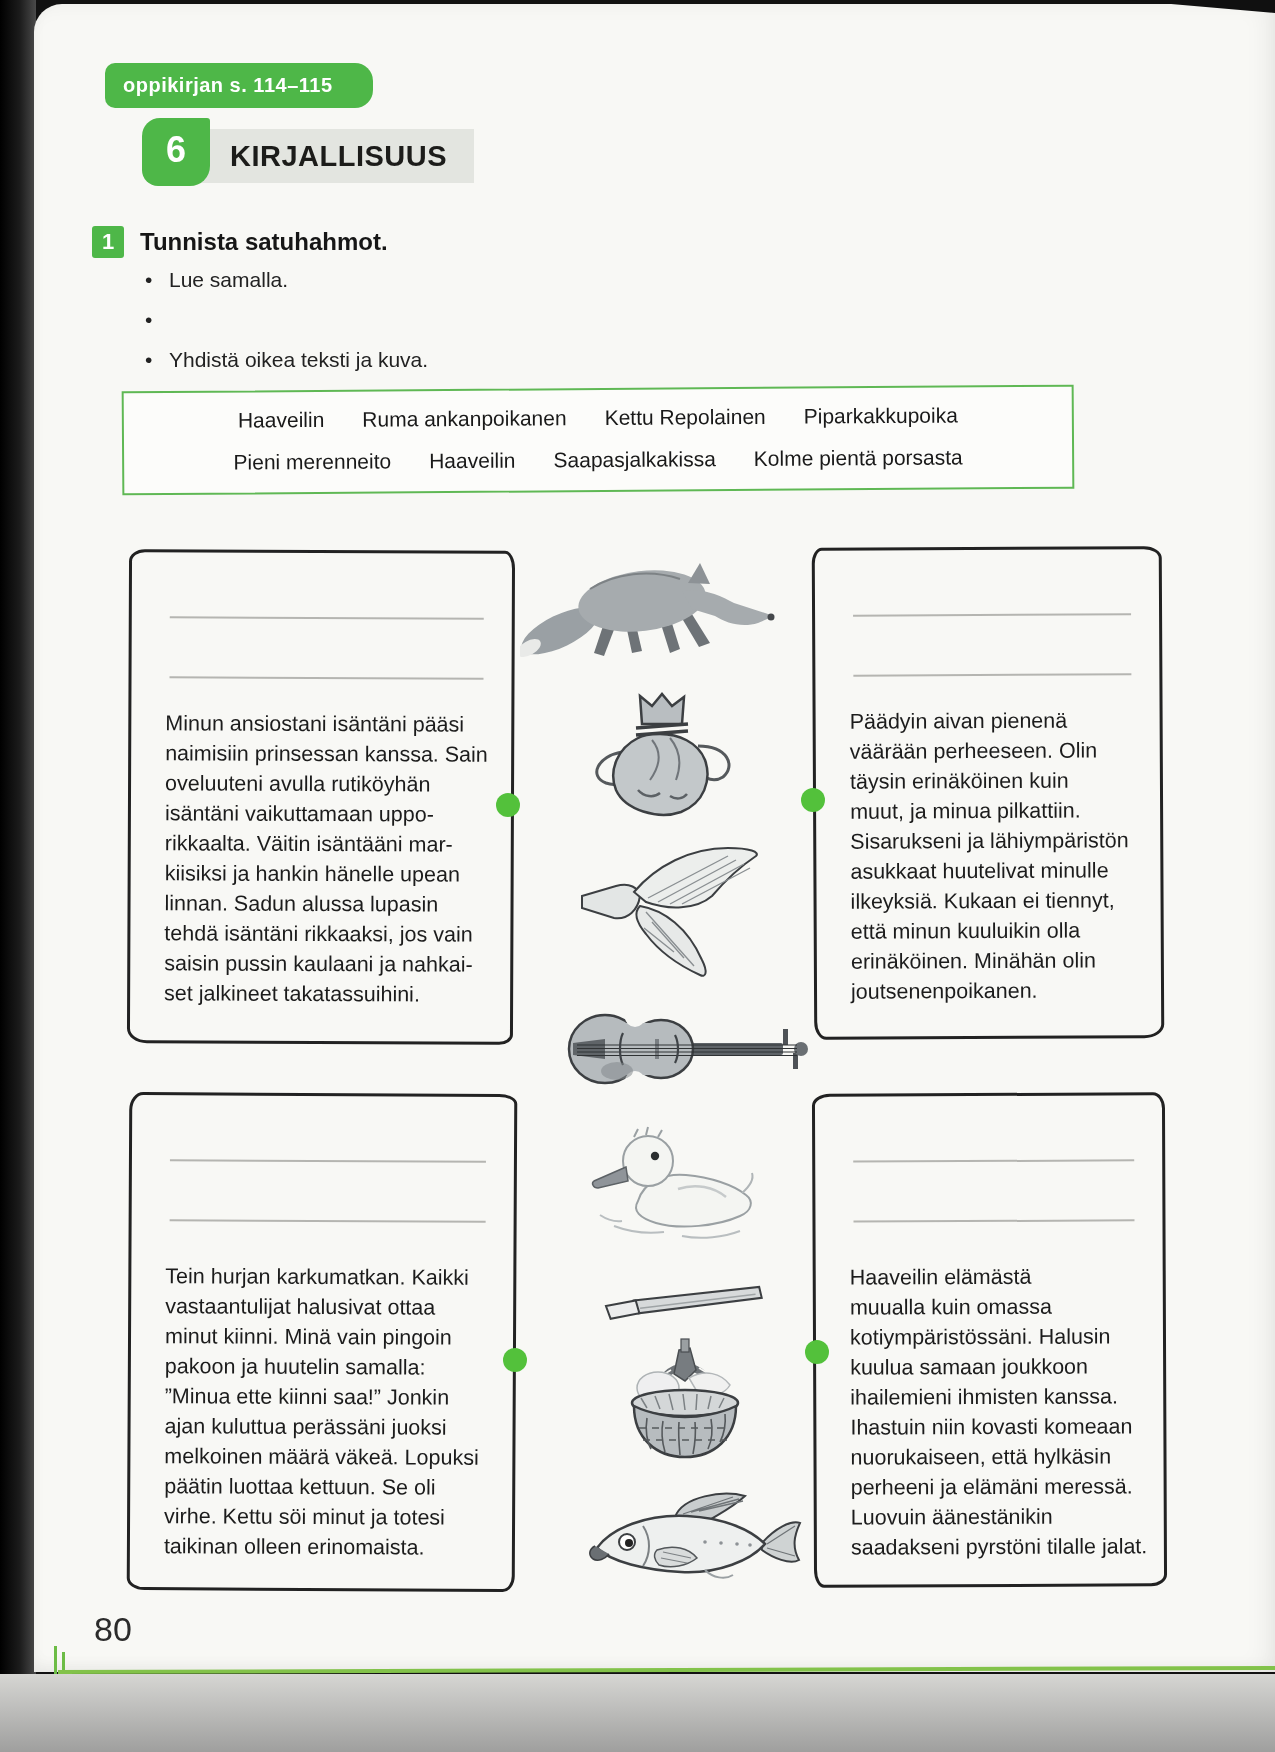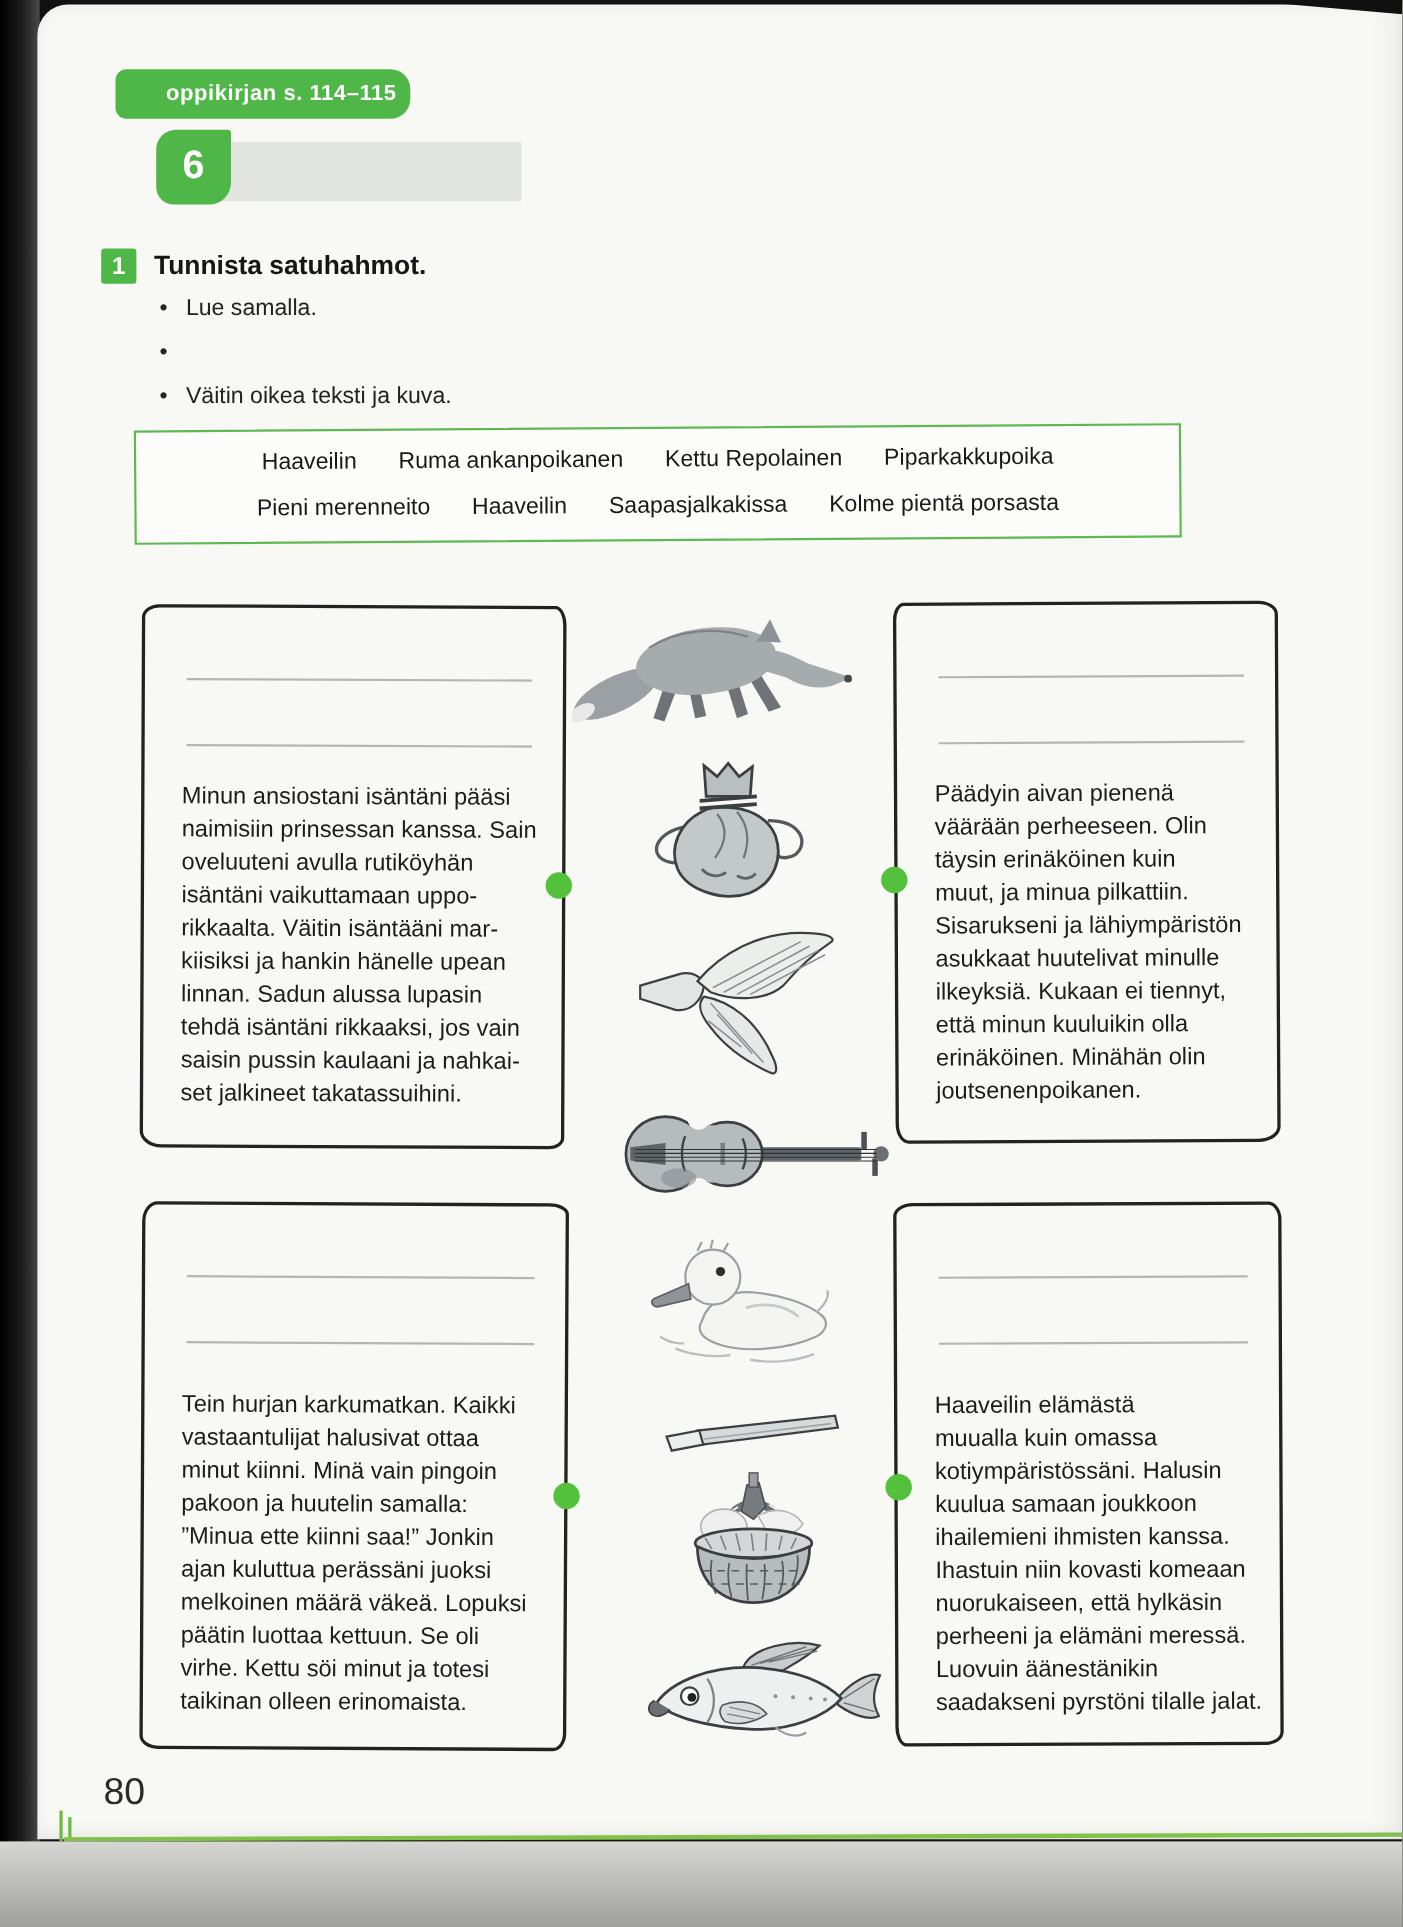--- a/index.html
+++ b/index.html
@@ -20,21 +20,21 @@
     background:linear-gradient(#d6d6d3,#9f9f9e);}
   .page-green-edge{position:absolute;left:58px;top:1668px;width:1217px;height:4px;
     background:#82c24a;transform:rotate(-0.2deg);}
   .green-tick{position:absolute;width:3px;background:#6cbc45;}
   .tick1{left:54px;top:1646px;height:28px;}
   .tick2{left:62px;top:1652px;height:22px;}
 
   
   .tab{position:absolute;left:105px;top:63px;width:268px;height:45px;
     background:#4eb748;border-radius:10px 18px 18px 10px;
-    color:#fff;font-weight:bold;font-size:20px;line-height:45px;padding-left:46px;box-sizing:border-box;
+    color:#fff;font-weight:bold;font-size:20px;line-height:45px;padding-left:18px;box-sizing:border-box;
     letter-spacing:.5px;}
   .chapter-band{position:absolute;left:200px;top:129px;width:274px;height:54px;background:#e3e5e0;}
   .chapter-title{position:absolute;left:230px;top:129px;height:54px;line-height:54px;
     font-weight:bold;font-size:29px;color:#1c1c1a;letter-spacing:.5px;}
   .badge6{position:absolute;left:142px;top:118px;width:68px;height:68px;background:#4eb748;
     border-radius:18px 3px 20px 16px;color:#fff;font-weight:bold;font-size:36px;
     text-align:center;line-height:64px;}
 
   
   .ex-num{position:absolute;left:92px;top:226px;width:32px;height:32px;background:#4eb748;
@@ -81,35 +81,36 @@
 
 <div class="stage">
   <div class="edge-left"></div>
   <div class="paper"></div>
   <div class="corner-tr"></div>
 
   <div class="tab">
     <span>oppikirjan s. 114–115</span>
   </div>
   <div class="chapter-band"></div>
+  <div class="chapter-title">KIRJALLISUUS</div>
   <div class="badge6">6</div>
 
   <div class="ex-num">1</div>
   <div class="ex-title">Tunnista satuhahmot.</div>
   <div class="bullets">
     <div class="bullet-row">
       <span class="bullet-dot">•</span>
       <span class="bullet-text">Lue samalla.</span>
     </div>
     <div class="bullet-row">
       <span class="bullet-dot">•</span>
     </div>
     <div class="bullet-row">
       <span class="bullet-dot">•</span>
-      <span class="bullet-text">Väitin oikea teksti ja kuva.</span>
+      <span class="bullet-text">Yhdistä oikea teksti ja kuva.</span>
     </div>
   </div>
 
   <div class="name-bank">
     <div class="name-row r1">
       <span>Haaveilin</span>
       <span>Ruma ankanpoikanen</span>
       <span>Kettu Repolainen</span>
       <span>Piparkakkupoika</span>
     </div>

